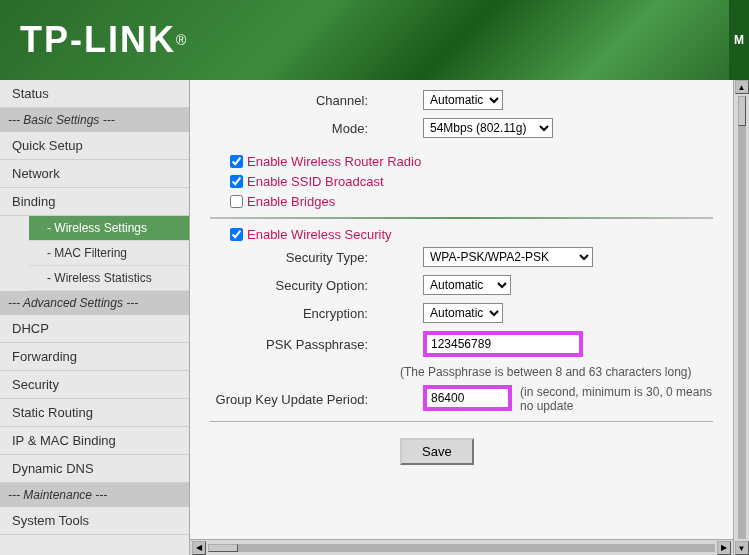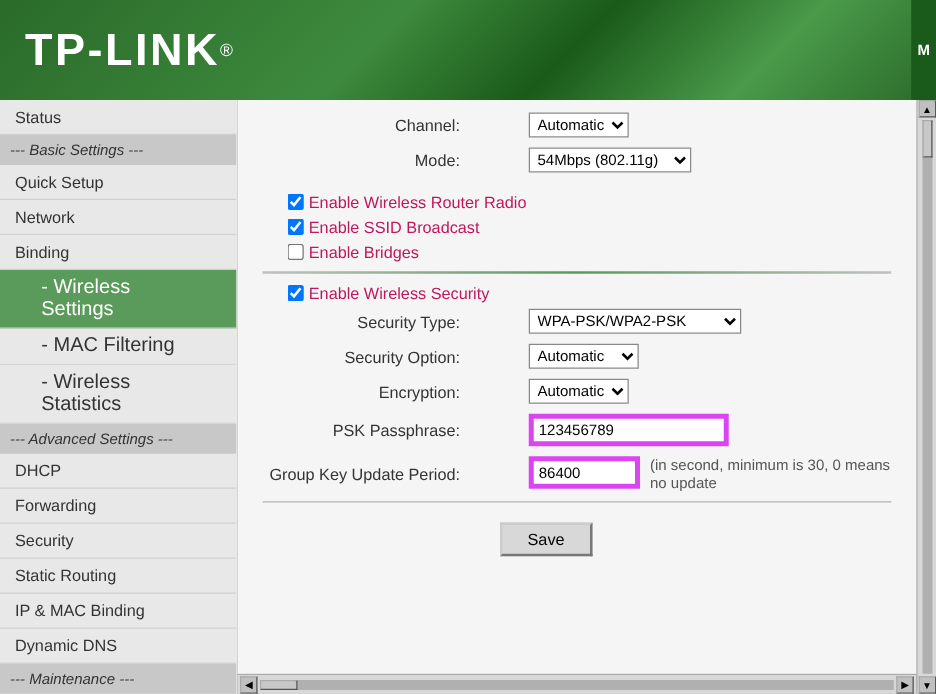--- a/index.html
+++ b/index.html
@@ -63,25 +63,26 @@
       border-bottom: 1px solid #d0d0d0;
     }
     .sidebar-section {
       padding: 5px 8px;
       background: #c8c8c8;
       font-size: 12px;
       color: #333;
       font-style: italic;
     }
     .sidebar-sub {
-      padding: 5px 33px;
+      padding: 5px 18px;
       cursor: pointer;
-      font-size: 16px;
+      font-size: 12px;
       color: #333;
       border-bottom: 1px solid #d8d8d8;
+      margin-left: 29px;
     }
     .sidebar-sub.active {
       background: #5a9a5a;
       color: white;
     }
 
     
     .content {
       flex: 1;
       background: #f5f5f5;
@@ -368,20 +369,21 @@
 
           
           <div class="form-row">
             <div class="form-label">PSK Passphrase:</div>
             <div class="form-control-wrap">
               <input type="text" value="123456789" style="width: 160px;">
             </div>
           </div>
 
           
+          <div class="note-text">(The Passphrase is between 8 and 63 characters long)</div>
 
           
           <div class="form-row">
             <div class="form-label">Group Key Update Period:</div>
             <div class="form-control-wrap">
               <input type="text" value="86400" style="width: 89px;">
               <span style="margin-left:8px;font-size:12px;color:#555;">(in second, minimum is 30, 0 means no update</span>
             </div>
           </div>
 

